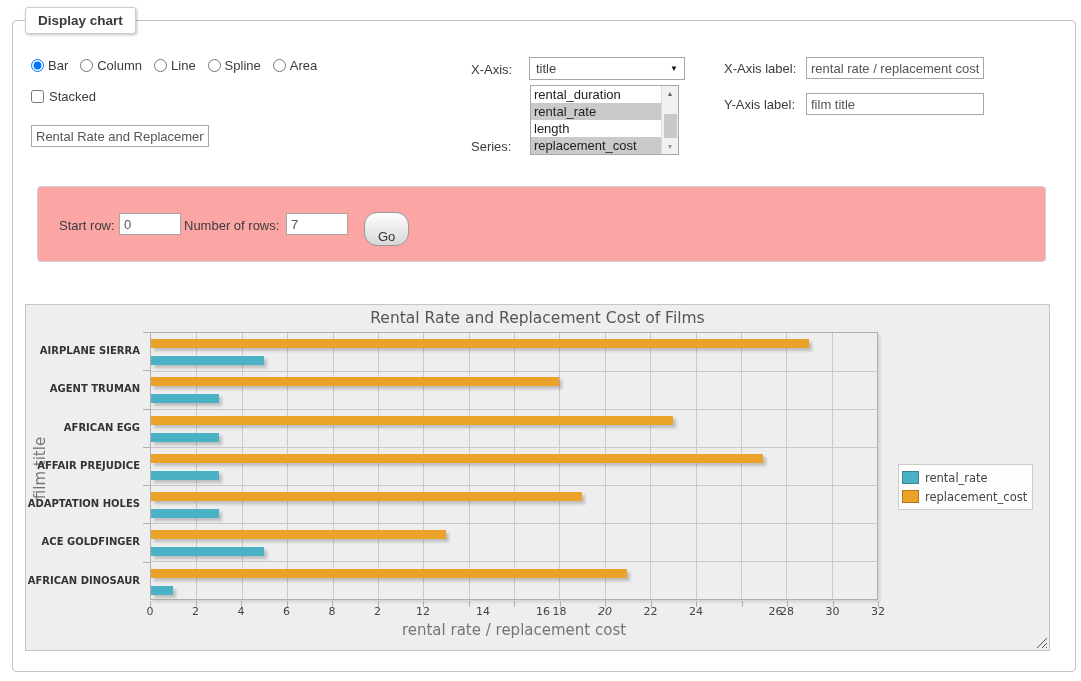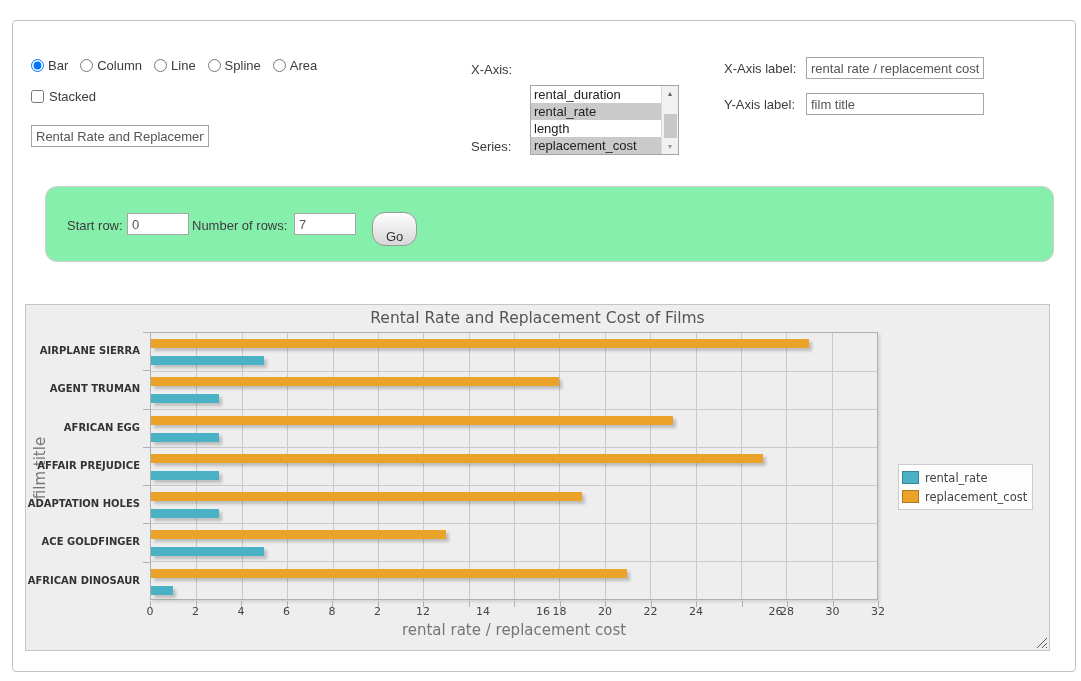--- a/index.html
+++ b/index.html
@@ -47,22 +47,22 @@
   .sbar .btn.up { top: 0; } .sbar .btn.down { bottom: 0; color: #9a9a9a; }
   .sbar .thumb { position: absolute; left: 2px; width: 13px; top: 28px; height: 24px;
     background: #c8c8c8; }
 
   .xlabel-lbl { left: 711px; top: 40px; }
   .ylabel-lbl { left: 711px; top: 76px; }
   .xlabel-input { left: 793px; top: 36px; width: 178px; }
   .ylabel-input { left: 793px; top: 72px; width: 178px; }
 
   
-  .query-box { left: 32px; top: 165px; width: 1009px; height: 76px;
-    background: #86efac; border: 1px solid #cfcfcf; border-radius: 12px; }
+  .query-box { left: 24px; top: 165px; width: 1009px; height: 76px;
+    background: #fca5a5; border: 1px solid #cfcfcf; border-radius: 4px; }
   .query-box .lbl { position: absolute; top: 31px; }
   .q-start-lbl { left: 21px; } .q-num-lbl { left: 146px; }
   .q-start-input { position: absolute; left: 81px; top: 26px; width: 62px; }
   .q-num-input { position: absolute; left: 248px; top: 26px; width: 62px; }
   .go-btn { position: absolute; left: 326px; top: 25px; height: 27px; padding: 16px 13px;
     border: 1px solid #999; border-radius: 13px; color: #333; font-size: 13px;
     background: linear-gradient(#fefefe, #d7d7d7); cursor: pointer;
     font-family: "Liberation Sans", sans-serif; }
 
   
@@ -93,20 +93,21 @@
   .legend-swatch { width: 17px; height: 13px; border: 1px solid rgba(0,0,0,0.25); }
   .legend-label { font-size: 11.5px; color: #444; white-space: nowrap; }
   .resize-grip { position: absolute; right: 2px; bottom: 2px; width: 12px; height: 12px;
     background: repeating-linear-gradient(-45deg, #555 0, #555 1px, transparent 1px, transparent 3.2px);
     clip-path: polygon(100% 0, 100% 100%, 0 100%); }
 </style>
 </head>
 <body>
 
 <fieldset class="panel">
+  <div class="panel-legend">Display chart</div>
 
   <div class="abs radio-row" id="chart-type-radios">
       <label>
         <input type="radio" name="chartType" checked="" style="">
         <span>Bar</span>
       </label>
       <label>
         <input type="radio" name="chartType" style="">
         <span>Column</span>
       </label>
@@ -125,20 +126,24 @@
     </div>
 
   <label class="abs stacked-row">
     <input type="checkbox" id="stacked-cb" style="">
     <span>Stacked</span>
   </label>
 
   <input type="text" class="abs title-input" value="Rental Rate and Replacement Cost of Films" style="">
 
   <span class="abs lbl xaxis-lbl">X-Axis:</span>
+  <div class="abs fake-select">
+    <span>title</span>
+    <span class="arrow">▼</span>
+  </div>
 
   <span class="abs lbl series-lbl">Series:</span>
   <div class="abs listbox">
     <div class="opts" id="series-opts">
         <div class="opt">rental_duration</div>
         <div class="opt sel">rental_rate</div>
         <div class="opt">length</div>
         <div class="opt sel">replacement_cost</div>
       </div>
     <div class="sbar">
@@ -230,21 +235,21 @@
         <div class="x-tick abs" style="left: 351.5px;">2</div>
         <div class="xmark abs" style="left: 351.5px;"></div>
         <div class="x-tick abs" style="left: 397px;">12</div>
         <div class="xmark abs" style="left: 397px;"></div>
         <div class="x-tick abs" style="left: 457px;">14</div>
         <div class="xmark abs" style="left: 442.5px;"></div>
         <div class="x-tick abs" style="left: 488px; margin-left: 29px;">16</div>
         <div class="xmark abs" style="left: 488px;"></div>
         <div class="x-tick abs" style="left: 533.5px;">18</div>
         <div class="xmark abs" style="left: 533.5px;"></div>
-        <div class="x-tick abs" style="left: 579px;">20</div>
+        <div class="x-tick abs" style="left: 579px; font-style: italic;">20</div>
         <div class="xmark abs" style="left: 579px;"></div>
         <div class="x-tick abs" style="left: 624.5px;">22</div>
         <div class="xmark abs" style="left: 624.5px;"></div>
         <div class="x-tick abs" style="left: 670px;">24</div>
         <div class="xmark abs" style="left: 670px;"></div>
         <div class="x-tick abs" style="left: 715.5px; margin-left: 34px;">26</div>
         <div class="xmark abs" style="left: 715.5px;"></div>
         <div class="x-tick abs" style="left: 761px; text-align: center;">28</div>
         <div class="xmark abs" style="left: 761px;"></div>
         <div class="x-tick abs" style="left: 806.5px;">30</div>

